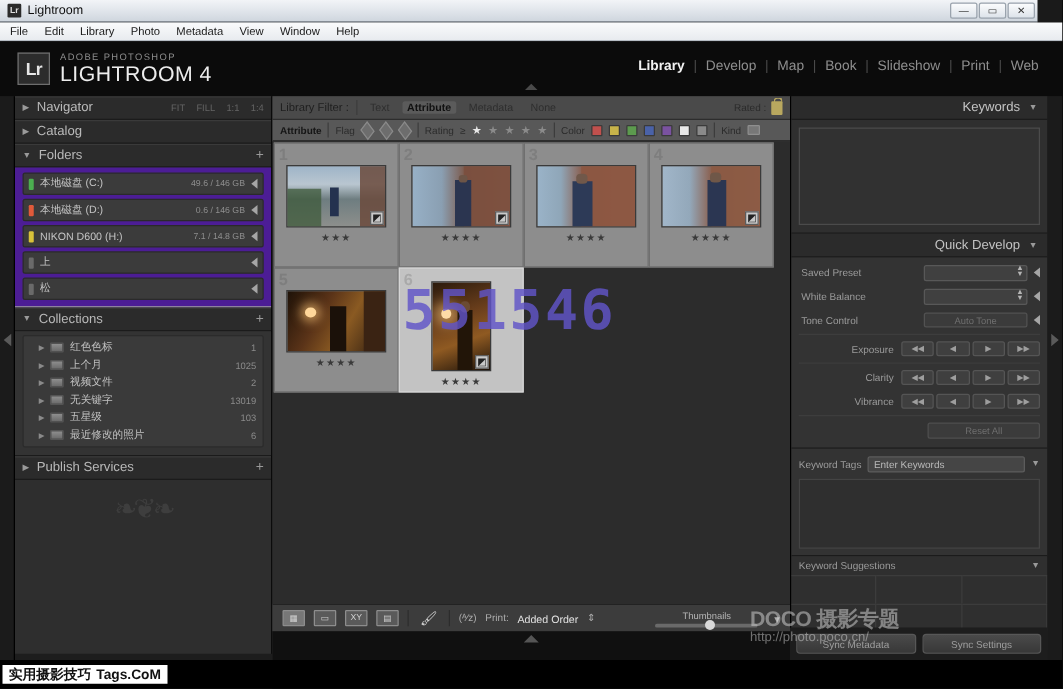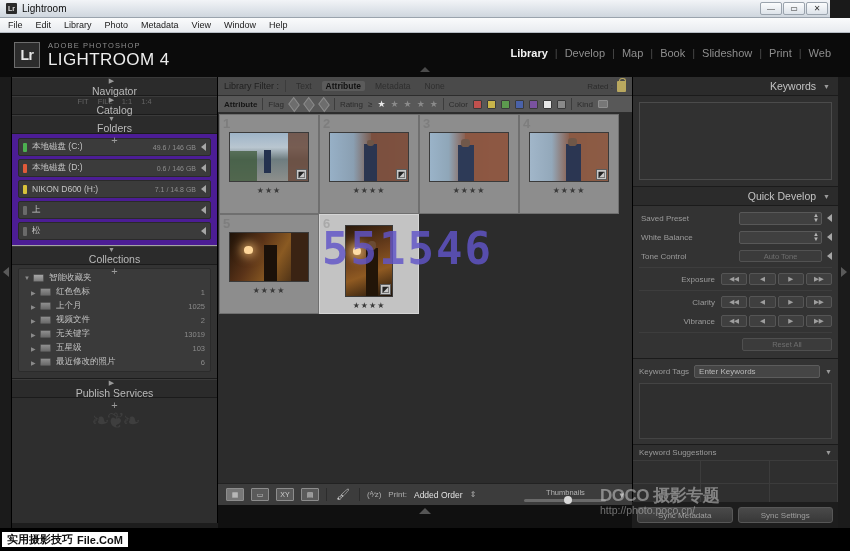--- a/index.html
+++ b/index.html
@@ -82,21 +82,20 @@
     background: #262626; border-right: 1px solid #000;
     overflow: hidden;
   }
 
   .grp-head {
     height: 19px; display: flex; align-items: center;
     border-bottom: 1px solid #1b1b1b;
     box-shadow: 0 1px 0 #3a3a3a inset;
     padding: 0 6px;
     background: #2b2b2b;
-    flex-direction: column;
   }
   .grp-head .tri { color: #9a9a9a; font-size: 7px; margin-right: 6px; }
   .grp-head .ttl { color: #b9b9b9; font-size: 10.5px; flex: 1; }
   .grp-head .plus { color: #9a9a9a; font-size: 11px; }
   .grp-head .navmodes { display: flex; gap: 9px; }
   .grp-head .navmodes span { font-size: 7.5px; color: #646464; }
 
   .panelbody { background: #4c1d95; border-bottom: 1px solid #a3a3a3; padding: 4px 6px 5px 6px; }
   .vol-row {
     height: 18px; margin-bottom: 3px;
@@ -375,25 +374,20 @@
       </div>
     </div>
 
     <div class="grp-head">
       <span class="tri">▼</span>
       <span class="ttl">Collections</span>
       <span class="plus">+</span>
     </div>
     <div class="coll-body">
       <div class="coll-box">
-        <div class="coll-row">
-          <span class="tri2">▼</span>
-          <span class="cicon folder"></span>
-          <span class="clabel">智能收藏夹</span>
-        </div>
         <div class="coll-row child">
           <span class="tri2">▶</span>
           <span class="cicon"></span>
           <span class="clabel">红色色标</span>
           <span class="ccount">1</span>
         </div>
         <div class="coll-row child">
           <span class="tri2">▶</span>
           <span class="cicon"></span>
           <span class="clabel">上个月</span>
@@ -687,17 +681,17 @@
   </div>
 
   <div class="wm-poco">
     <div class="l1">DOCO 摄影专题</div>
     <div class="l2">http://photo.poco.cn/</div>
   </div>
 
   <div class="bottombar">
     <div class="tagbox">
       <span class="cn">实用摄影技巧</span>
-      <span class="en">File.CoM</span>
+      <span class="en">Tags.CoM</span>
     </div>
   </div>
 
 </div>
 
 </body></html>

